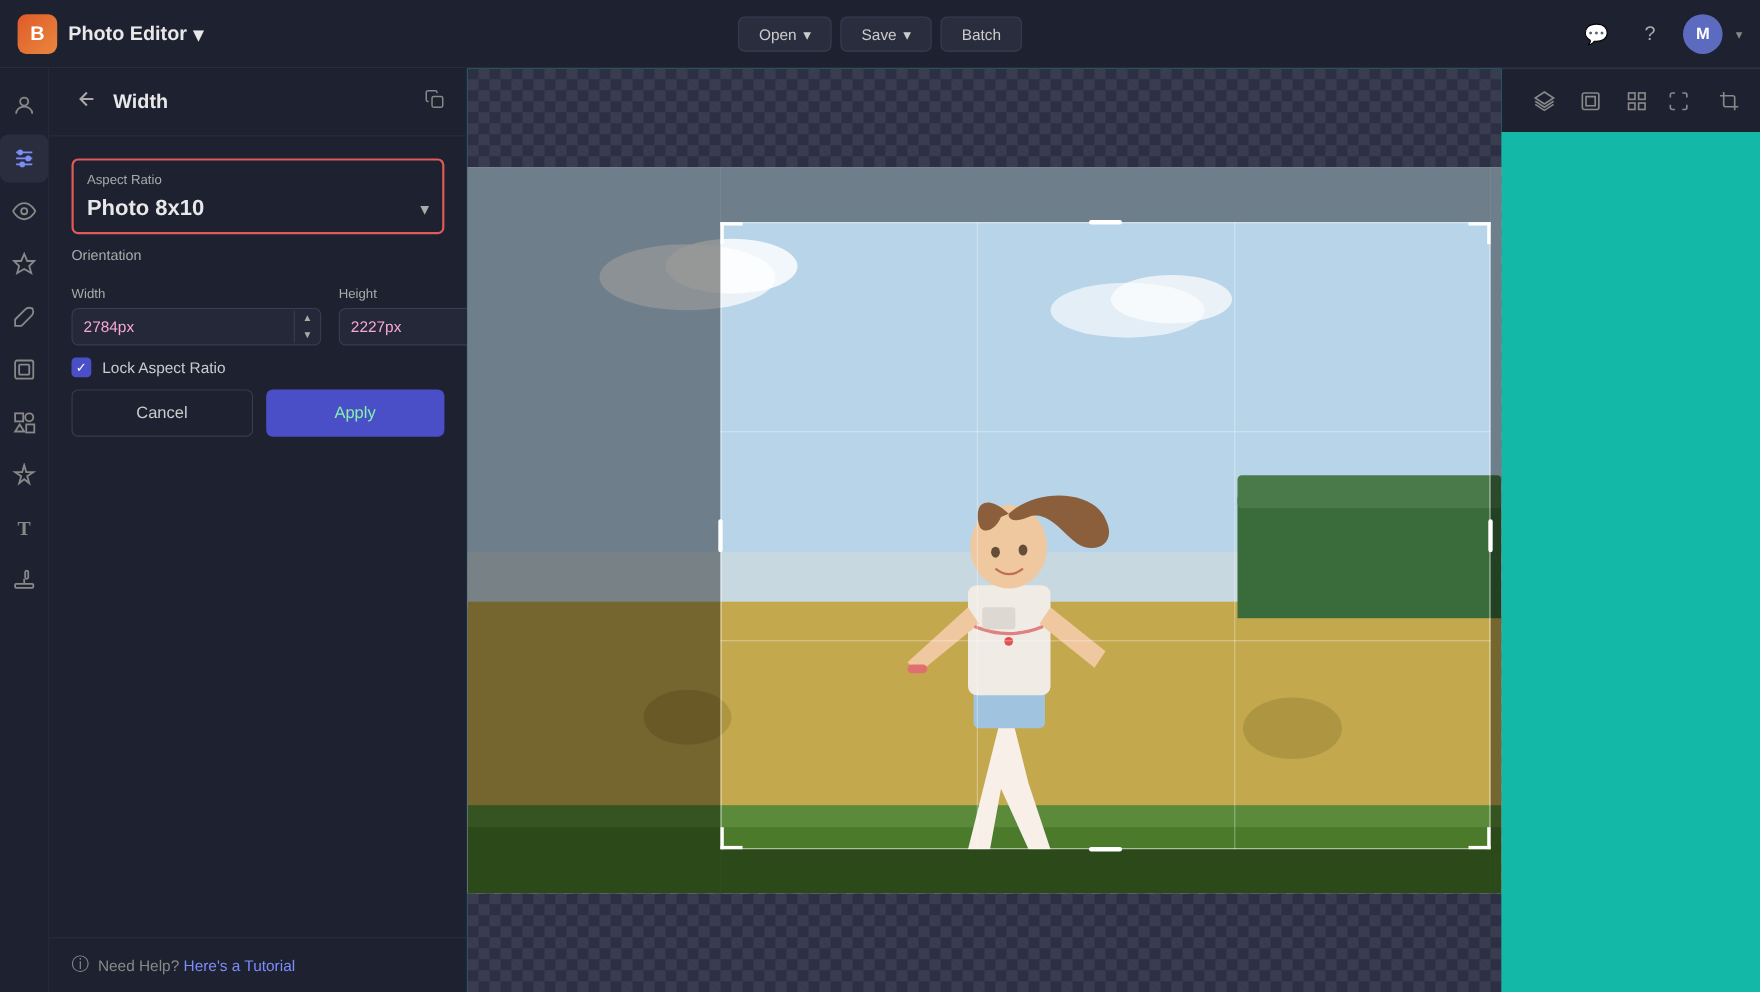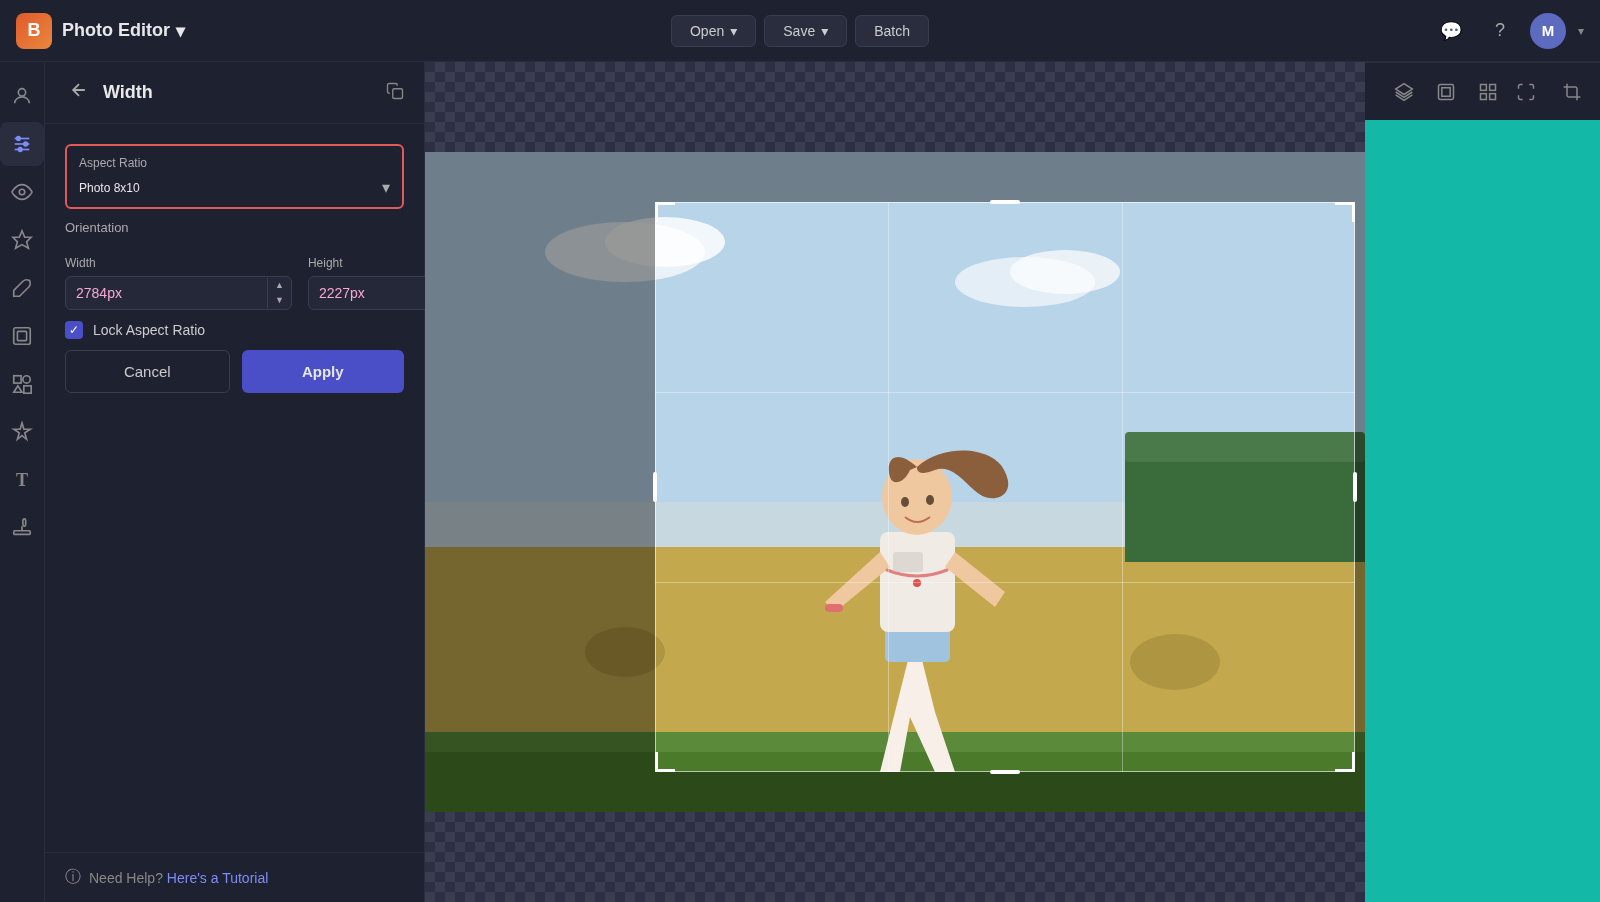--- a/index.html
+++ b/index.html
@@ -155,22 +155,22 @@
 
     
     .action-row { display: flex; gap: 12px; }
     .cancel-btn {
       flex: 1; padding: 12px; border-radius: 6px;
       background: transparent; border: 1px solid #3a3d50; color: #ccc;
       font-size: 15px; cursor: pointer; text-align: center;
     }
     .apply-btn {
       flex: 1; padding: 12px; border-radius: 6px;
-      background: #4a4fc8; border: none; color: #e5e5e5;
-      font-size: 15px; font-weight: 700; cursor: pointer;
+      background: #4a4fc8; border: none; color: #86efac;
+      font-size: 15px; font-weight: 400; cursor: pointer;
     }
 
     
     .help-row {
       display: flex; align-items: center; gap: 8px;
       padding: 14px 20px;
       border-top: 1px solid #2a2d3e;
       margin-top: auto;
     }
     .help-icon { color: #888; font-size: 16px; }
@@ -438,21 +438,21 @@
             <path d="M5 15H4a2 2 0 0 1-2-2V4a2 2 0 0 1 2-2h9a2 2 0 0 1 2 2v1"></path>
         </svg>
       </button>
     </div>
 
     <div class="panel-content">
 
       <div class="aspect-ratio-box">
         <div class="aspect-ratio-label">Aspect Ratio</div>
         <div class="aspect-ratio-select-inner">
-          <span style="font-size:12px; font-weight:400; color:#e8e8e8;">Photo 8x10</span>
+          <span style="font-size:20px; font-weight:700; color:#e8e8e8;">Photo 8x10</span>
           <span style="color:#aaa;">▾</span>
         </div>
       </div>
 
       <div class="orientation-section">
         <div class="section-label">Orientation</div>
       </div>
 
       <div class="dimensions-row">
         <div class="dimension-group">

